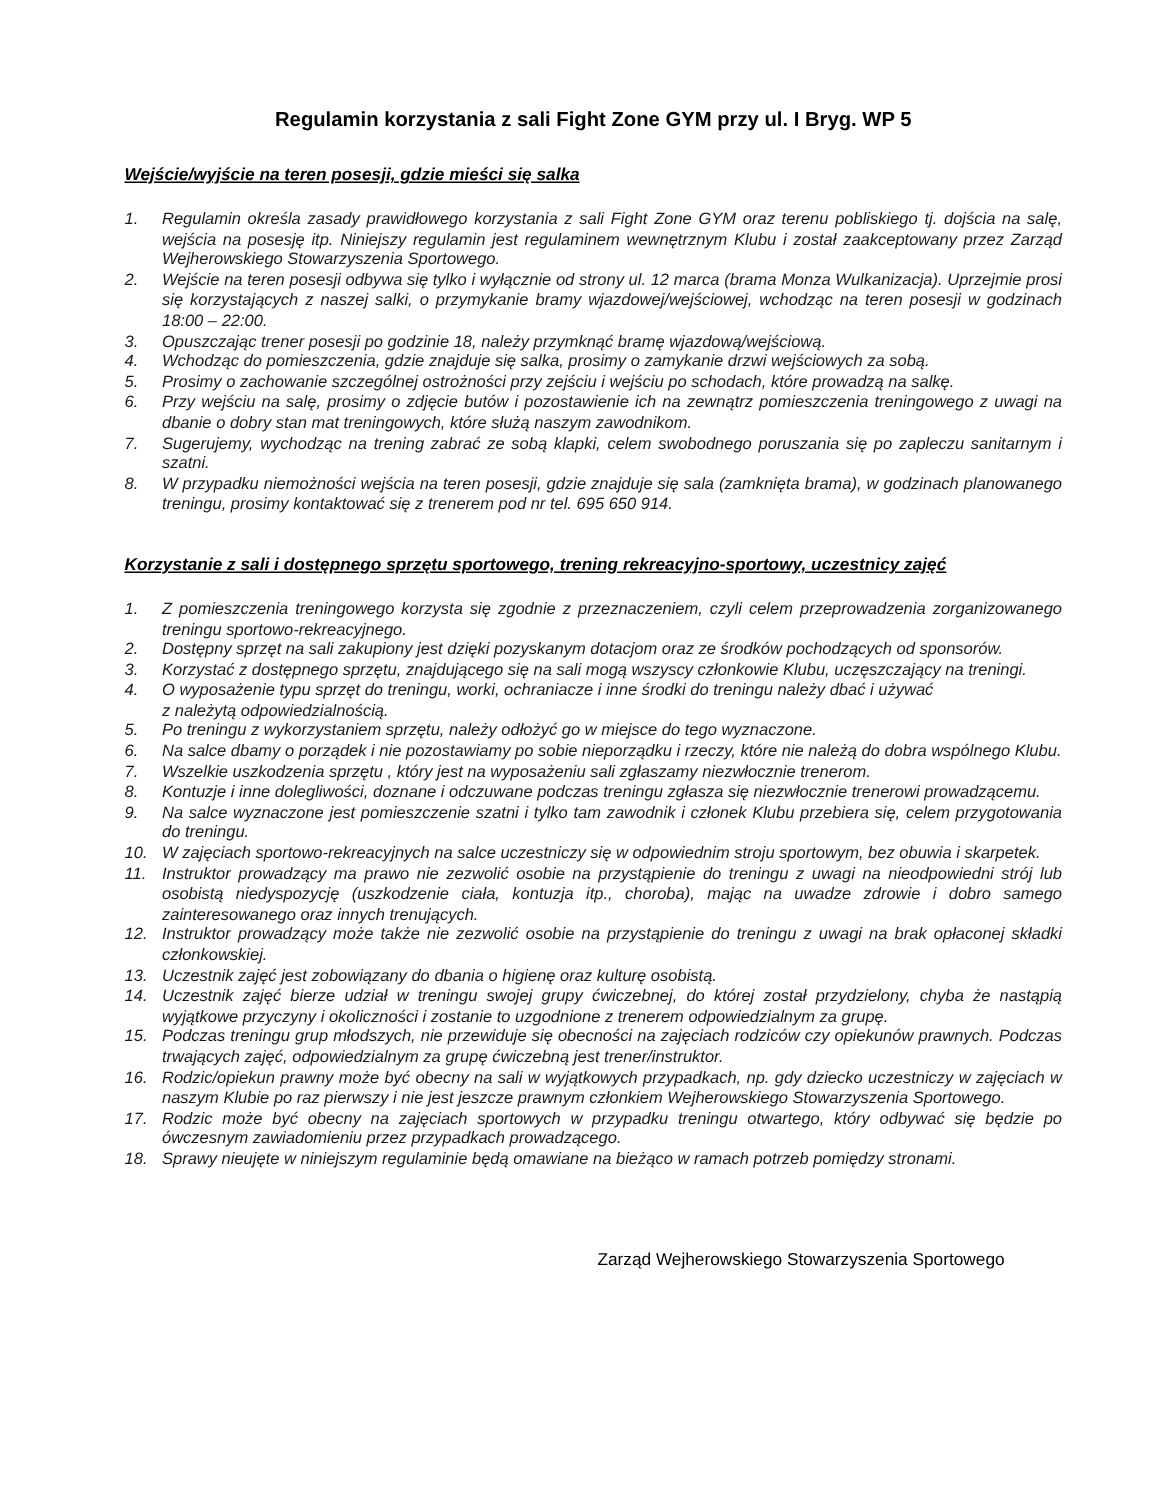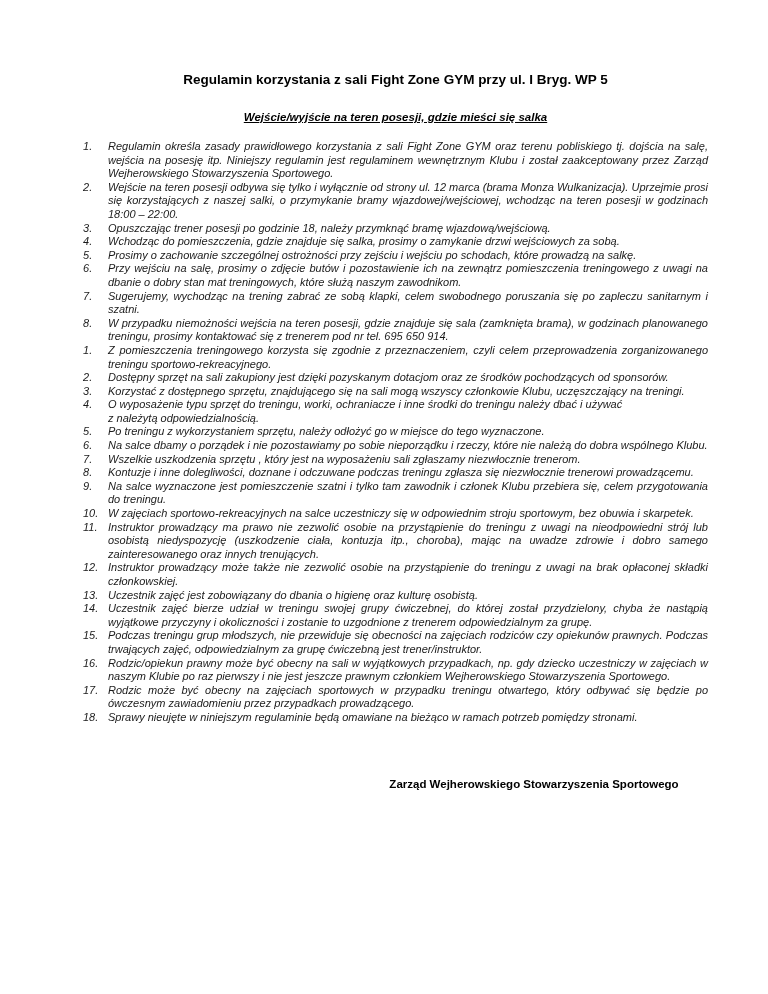--- a/index.html
+++ b/index.html
@@ -29,21 +29,20 @@
     text-align: center;
     color: #000000;
     line-height: 16px;
     margin: 0 0 22px 0;
   }
   .section-heading {
     font-size: 11.5px;
     font-weight: bold;
     font-style: italic;
     text-decoration: underline;
-    text-align: center;
     color: #000000;
     line-height: 14px;
     margin: 0 0 16px 0;
   }
   .section-heading.second {
     margin-top: 26px;
   }
   ol.rule-list {
     counter-reset: item;
     list-style: none;
@@ -70,21 +69,21 @@
     color: #1a1a1a;
   }
   ol.rule-list li .li-text {
     white-space: pre-line;
   }
   .footer-block {
     width: 348px;
     margin: 52px 0 0 auto;
     text-align: center;
     font-size: 11.5px;
-    font-weight: bold;
+    font-weight: normal;
     line-height: 15px;
     color: #000000;
   }
   .footer-block div {
     margin: 0;
   }
 </style>
 </head>
 <body>
 
@@ -98,20 +97,21 @@
     <li><span class="li-text">Regulamin określa zasady prawidłowego korzystania z sali Fight Zone GYM oraz terenu pobliskiego tj. dojścia na salę, wejścia na posesję itp. Niniejszy regulamin jest regulaminem wewnętrznym Klubu i został zaakceptowany przez Zarząd Wejherowskiego Stowarzyszenia Sportowego.</span></li>
     <li><span class="li-text">Wejście na teren posesji odbywa się tylko i wyłącznie od strony ul. 12 marca (brama Monza Wulkanizacja). Uprzejmie prosi się korzystających z naszej salki, o przymykanie bramy wjazdowej/wejściowej, wchodząc na teren posesji w godzinach 18:00 – 22:00.</span></li>
     <li><span class="li-text">Opuszczając trener posesji po godzinie 18, należy przymknąć bramę wjazdową/wejściową.</span></li>
     <li><span class="li-text">Wchodząc do pomieszczenia, gdzie znajduje się salka, prosimy o zamykanie drzwi wejściowych za sobą.</span></li>
     <li><span class="li-text">Prosimy o zachowanie szczególnej ostrożności przy zejściu i wejściu po schodach, które prowadzą na salkę.</span></li>
     <li><span class="li-text">Przy wejściu na salę, prosimy o zdjęcie butów i pozostawienie ich na zewnątrz pomieszczenia treningowego z uwagi na dbanie o dobry stan mat treningowych, które służą naszym zawodnikom.</span></li>
     <li><span class="li-text">Sugerujemy, wychodząc na trening zabrać ze sobą klapki, celem swobodnego poruszania się po zapleczu sanitarnym i szatni.</span></li>
     <li><span class="li-text">W przypadku niemożności wejścia na teren posesji, gdzie znajduje się sala (zamknięta brama), w godzinach planowanego treningu, prosimy kontaktować się z trenerem pod nr tel. 695 650 914.</span></li>
   </ol>
 
+  <h2 class="section-heading second">Korzystanie z sali i dostępnego sprzętu sportowego, trening rekreacyjno-sportowy, uczestnicy zajęć</h2>
 
   <ol class="rule-list">
     <li><span class="li-text">Z pomieszczenia treningowego korzysta się zgodnie z przeznaczeniem, czyli celem przeprowadzenia zorganizowanego treningu sportowo-rekreacyjnego.</span></li>
     <li><span class="li-text">Dostępny sprzęt na sali zakupiony jest dzięki pozyskanym dotacjom oraz ze środków pochodzących od sponsorów.</span></li>
     <li><span class="li-text">Korzystać z dostępnego sprzętu, znajdującego się na sali mogą wszyscy członkowie Klubu, uczęszczający na treningi.</span></li>
     <li><span class="li-text">O wyposażenie typu sprzęt do treningu, worki, ochraniacze i inne środki do treningu należy dbać i używać
 z należytą odpowiedzialnością.</span></li>
     <li><span class="li-text">Po treningu z wykorzystaniem sprzętu, należy odłożyć go w miejsce do tego wyznaczone.</span></li>
     <li><span class="li-text">Na salce dbamy o porządek i nie pozostawiamy po sobie nieporządku i rzeczy, które nie należą do dobra wspólnego Klubu.</span></li>
     <li><span class="li-text">Wszelkie uszkodzenia sprzętu , który jest na wyposażeniu sali zgłaszamy niezwłocznie trenerom.</span></li>

